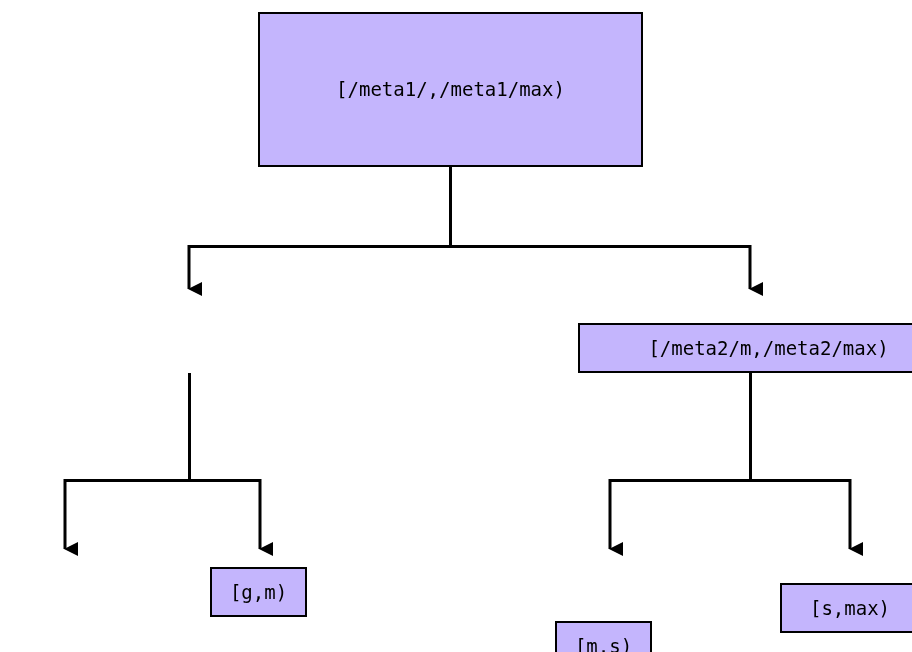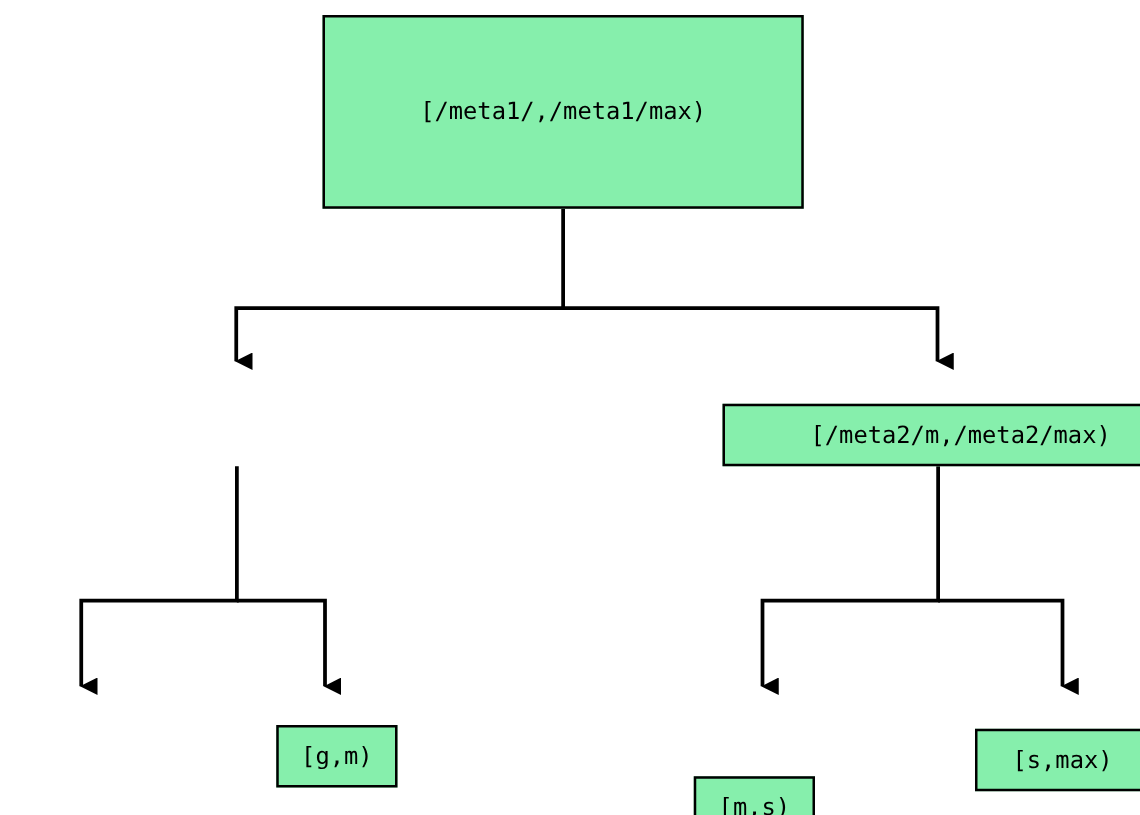--- a/index.html
+++ b/index.html
@@ -21,21 +21,21 @@
     position: absolute;
     left: 0;
     top: 0;
     width: 912px;
     height: 652px;
   }
   .node-box {
     position: absolute;
     box-sizing: border-box;
     border: 2px solid #000000;
-    background: #86efac;
+    background: #c4b5fd;
     display: flex;
     align-items: center;
     justify-content: center;
     z-index: 2;
   }
   .node-label {
     font-family: "DejaVu Sans Mono", "Liberation Mono", monospace;
     font-size: 19px;
     line-height: 1;
     color: #000000;
@@ -64,24 +64,23 @@
   }
   
   #node-a-g {
     left: 10px;
     top: 583px;
     width: 97px;
     height: 50px;
   }
   #node-g-m {
     left: 210px;
-    top: 580px;
+    top: 567px;
     width: 97px;
     height: 50px;
-    margin-left: 11px;
   }
   #node-m-s {
     left: 555px;
     top: 583px;
     width: 97px;
     height: 50px;
     margin-top: 38px;
   }
   #node-s-max {
     left: 780px;

